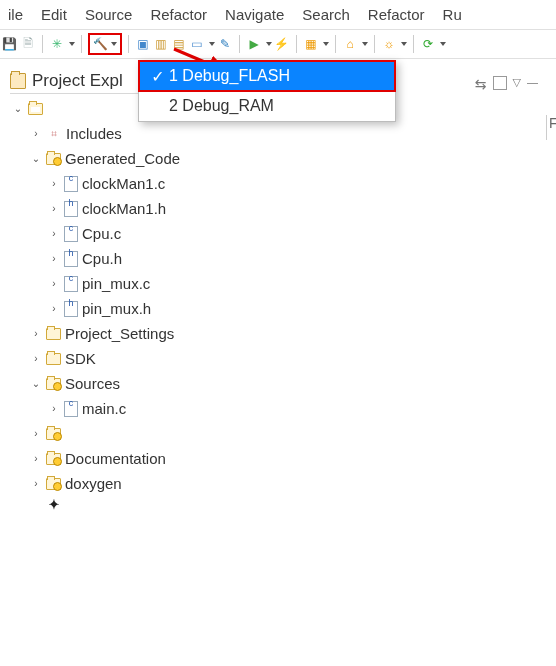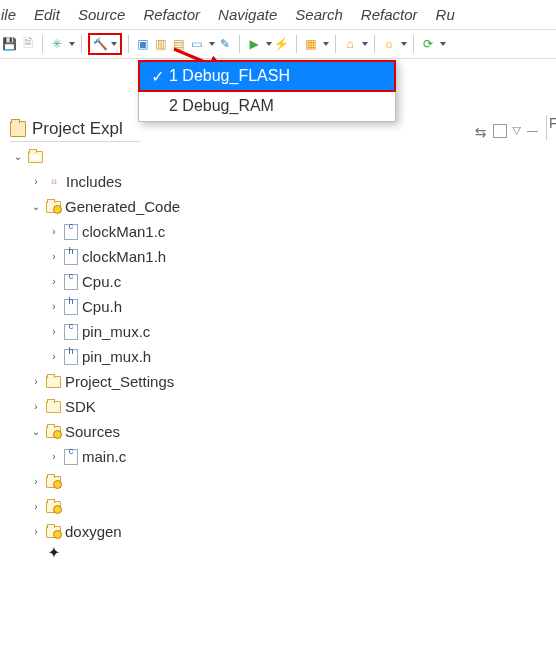--- a/index.html
+++ b/index.html
@@ -10,24 +10,23 @@
     background: #fff;
     width: 556px;
     height: 666px;
     overflow: hidden;
     position: relative;
   }
   
   .menubar {
     display: flex;
     gap: 18px;
-    padding: 6px 1px;
+    padding: 6px 8px;
     font-size: 15px;
     color: #444;
-    font-style: italic;
   }
   .menubar span { cursor: default; }
   
   .toolbar {
     display: flex;
     align-items: center;
     gap: 2px;
     padding: 4px 2px;
     border-top: 1px solid #e0e0e0;
     border-bottom: 1px solid #e0e0e0;
@@ -69,21 +68,20 @@
     pointer-events: none;
   }
   
   .panel-wrap {
     display: flex;
     gap: 0;
     padding: 12px 0 0 10px;
   }
   .explorer {
     flex: 1;
-    margin-top: 48px;
   }
   .panel-title {
     display: flex;
     align-items: center;
     gap: 6px;
     font-size: 17px;
     border-bottom: 1px solid #d8d8d8;
     padding-bottom: 2px;
     margin-bottom: 4px;
     width: 130px;
@@ -423,20 +421,21 @@
                 <div class="row">
               <span class="twisty">›</span>
               <span class="icon i-folder tag i-edit"></span>
             </div>
               </li>
 
             <li>
                 <div class="row">
               <span class="twisty">›</span>
               <span class="icon i-folder tag i-edit"></span>
+              <span>Documentation</span>
             </div>
               </li>
 
             <li>
                 <div class="row">
               <span class="twisty">›</span>
               <span class="icon i-folder tag i-edit"></span>
               <span>doxygen</span>
             </div>
               </li>

